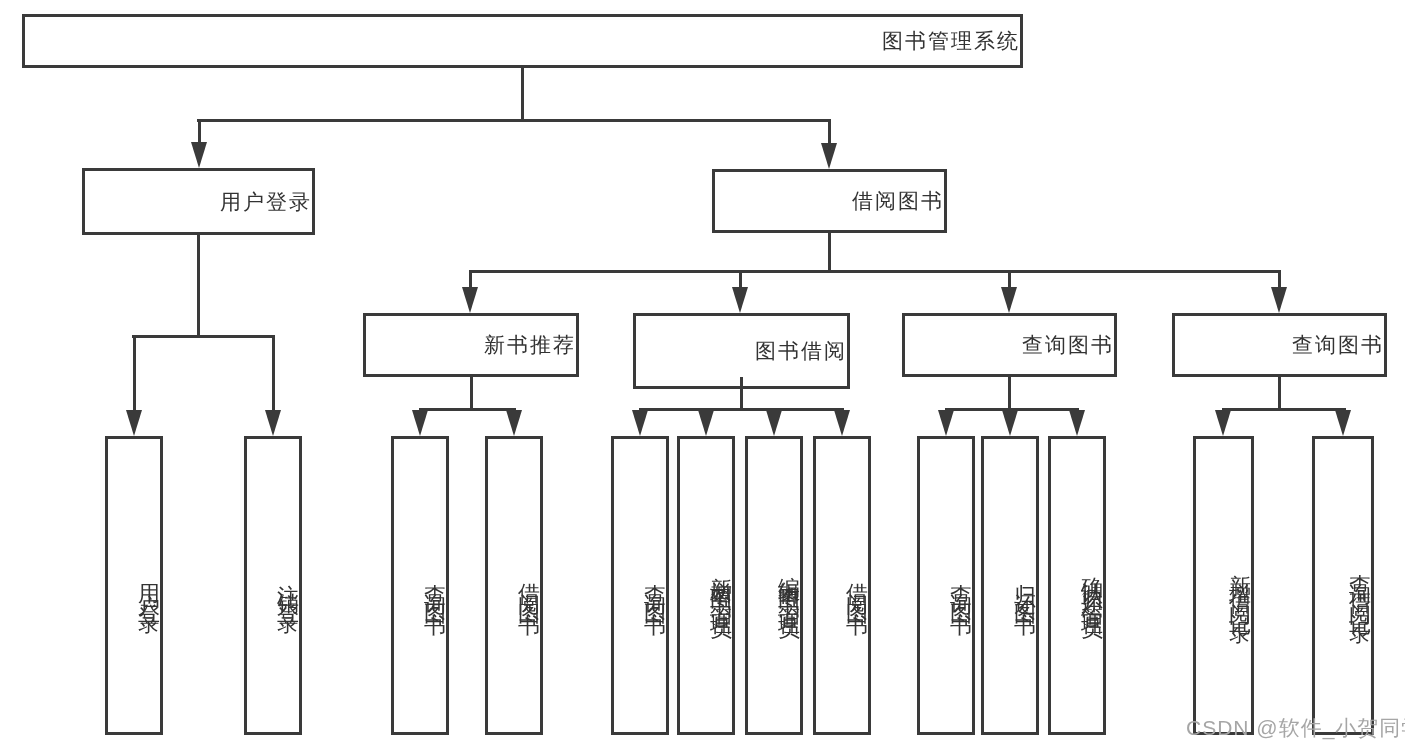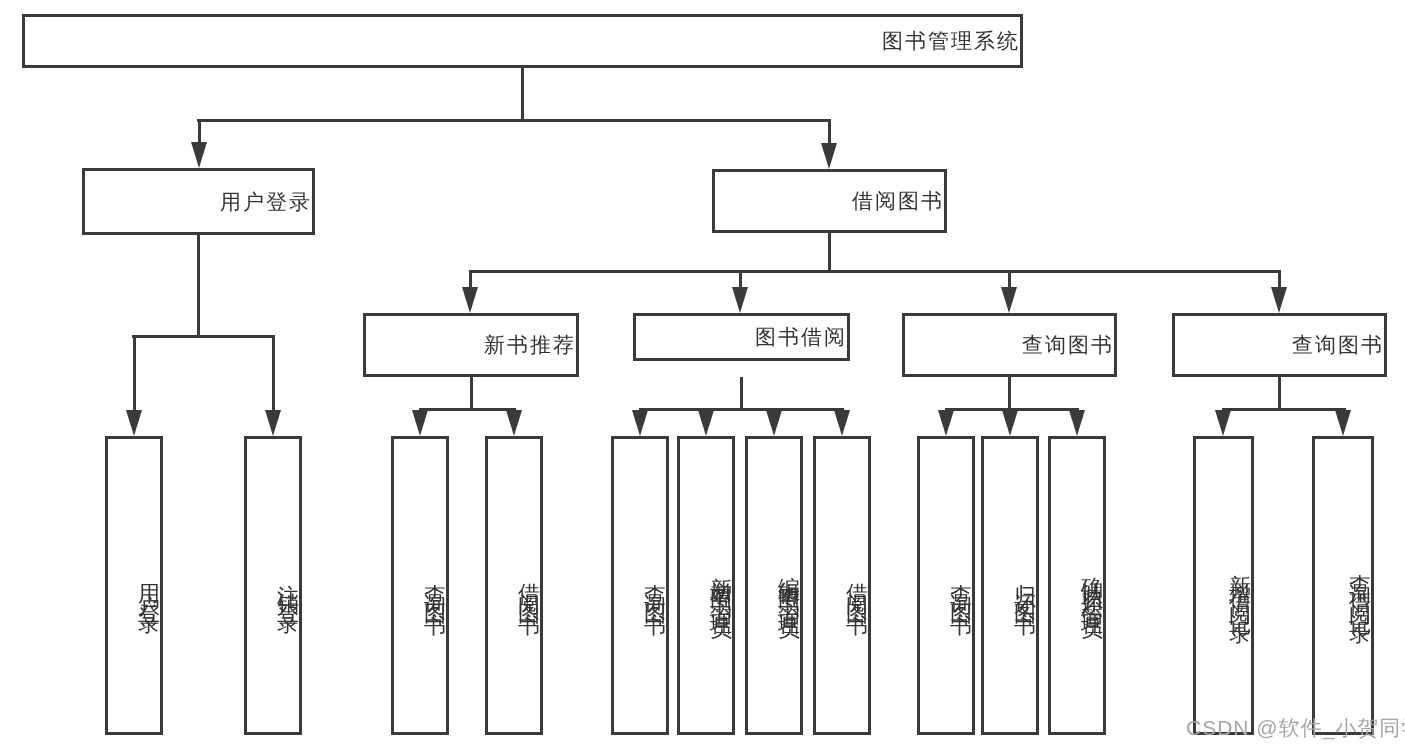--- a/index.html
+++ b/index.html
@@ -99,21 +99,21 @@
   <div class="line vline" style="left:738.5px;top:270px;height:19px"></div>
   <div class="arr" style="left:732px;top:287px"></div>
   <div class="line vline" style="left:1007.5px;top:270px;height:19px"></div>
   <div class="arr" style="left:1001px;top:287px"></div>
   <div class="line vline" style="left:1277.5px;top:270px;height:19px"></div>
   <div class="arr" style="left:1271px;top:287px"></div>
 
   <div class="box" style="left:363px;top:313px;width:216px;height:64px">
     <span class="hlbl">新书推荐</span>
   </div>
-  <div class="box" style="left:633px;top:313px;width:217px;height:48px">
+  <div class="box" style="left:633px;top:313px;width:217px;height:76px">
     <span class="hlbl">图书借阅</span>
   </div>
   <div class="box" style="left:902px;top:313px;width:215px;height:64px">
     <span class="hlbl">查询图书</span>
   </div>
   <div class="box" style="left:1172px;top:313px;width:215px;height:64px">
     <span class="hlbl">查询图书</span>
   </div>
 
   <div class="line vline" style="left:469.5px;top:377px;height:31px"></div>

